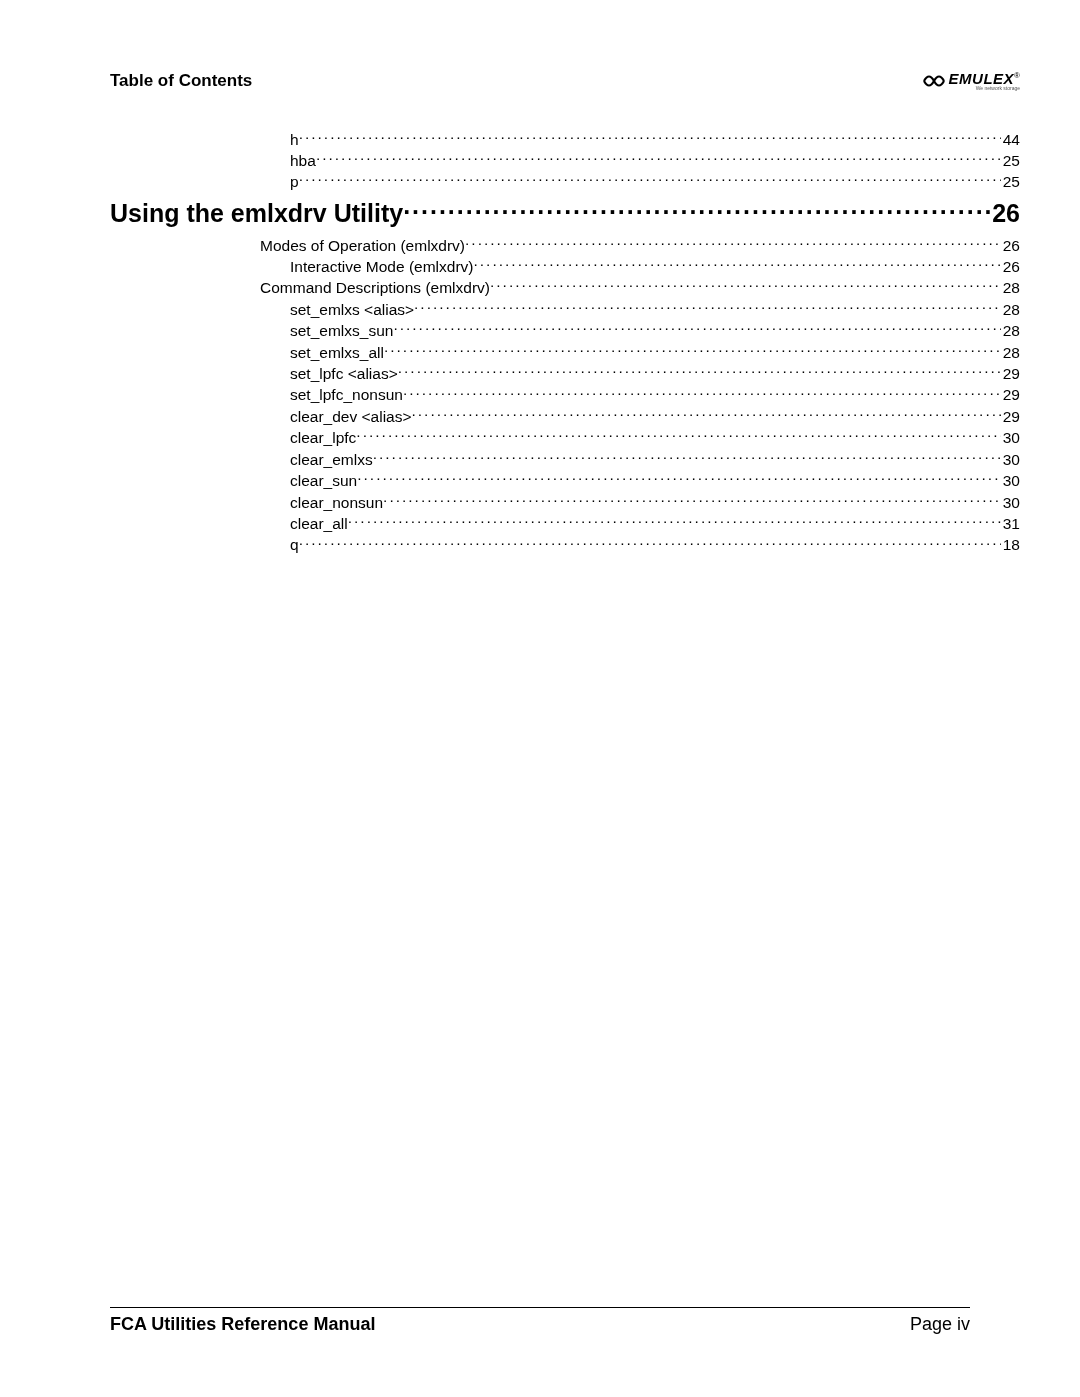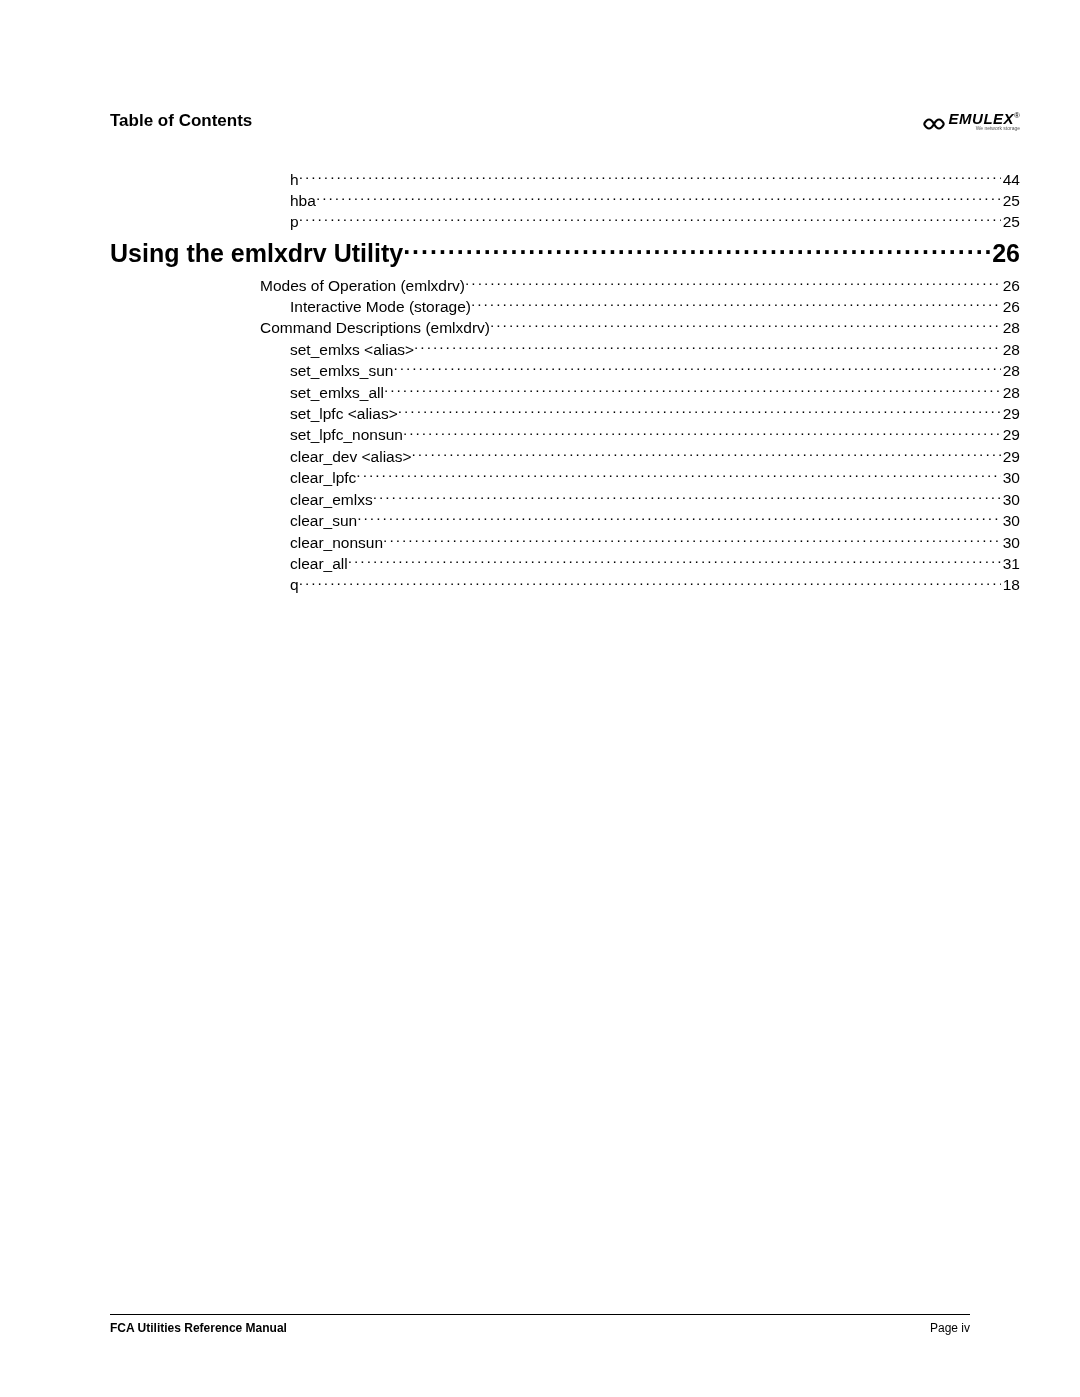--- a/index.html
+++ b/index.html
@@ -19,23 +19,22 @@
     justify-content: space-between;
     align-items: flex-end;
     margin-bottom: 38px;
   }
   .header-title {
     font-weight: bold;
     font-size: 17px;
   }
   .logo {
     display: flex;
-    align-items: flex-end;
+    align-items: center;
     gap: 4px;
-    margin-top: 40px;
   }
   .logo-mark {
     width: 22px;
     height: 14px;
     position: relative;
   }
   .logo-text {
     font-weight: 900;
     font-size: 15px;
     letter-spacing: 0.5px;
@@ -95,21 +94,21 @@
 
   .footer {
     position: absolute;
     left: 110px;
     right: 110px;
     bottom: 62px;
     border-top: 1.5px solid #000;
     padding-top: 6px;
     display: flex;
     justify-content: space-between;
-    font-size: 12px;
+    font-size: 18px;
   }
   .footer .left { font-weight: bold; }
   .footer .right { }
 </style>
 </head>
 <body>
 
 <div class="page">
 
   <div class="header-row">
@@ -154,21 +153,21 @@
       <span class="toc-page">26</span>
     </div>
 
     <div id="entries">
         <div class="toc-row level2">
           <span class="toc-title">Modes of Operation (emlxdrv)</span>
           <span class="toc-leader"></span>
           <span class="toc-page"> 26</span>
         </div>
         <div class="toc-row level3">
-          <span class="toc-title">Interactive Mode (storage)</span>
+          <span class="toc-title">Interactive Mode (emlxdrv)</span>
           <span class="toc-leader"></span>
           <span class="toc-page"> 26</span>
         </div>
         <div class="toc-row level2">
           <span class="toc-title">Command Descriptions (emlxdrv)</span>
           <span class="toc-leader"></span>
           <span class="toc-page"> 28</span>
         </div>
         <div class="toc-row level3">
           <span class="toc-title">set_emlxs &lt;alias&gt;</span>

